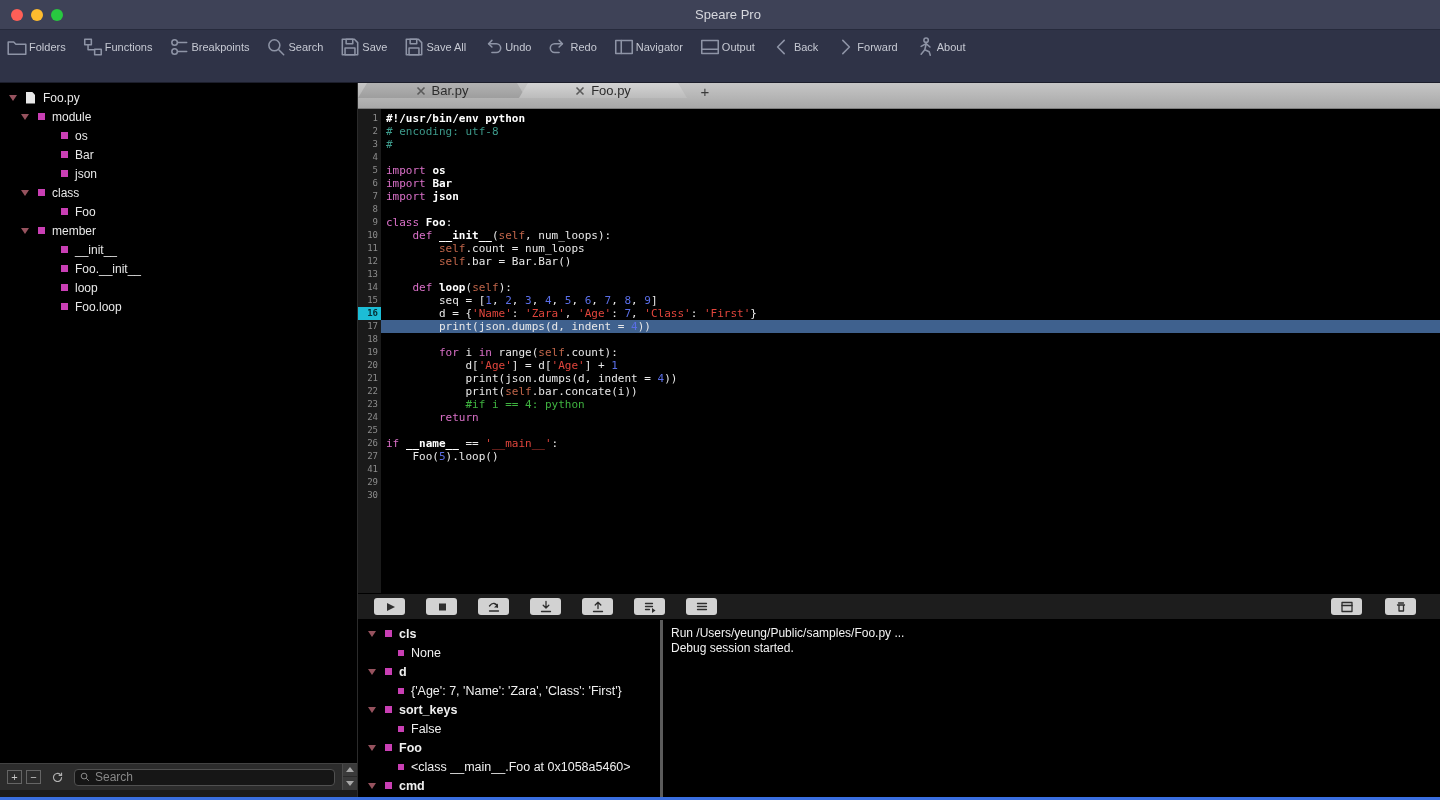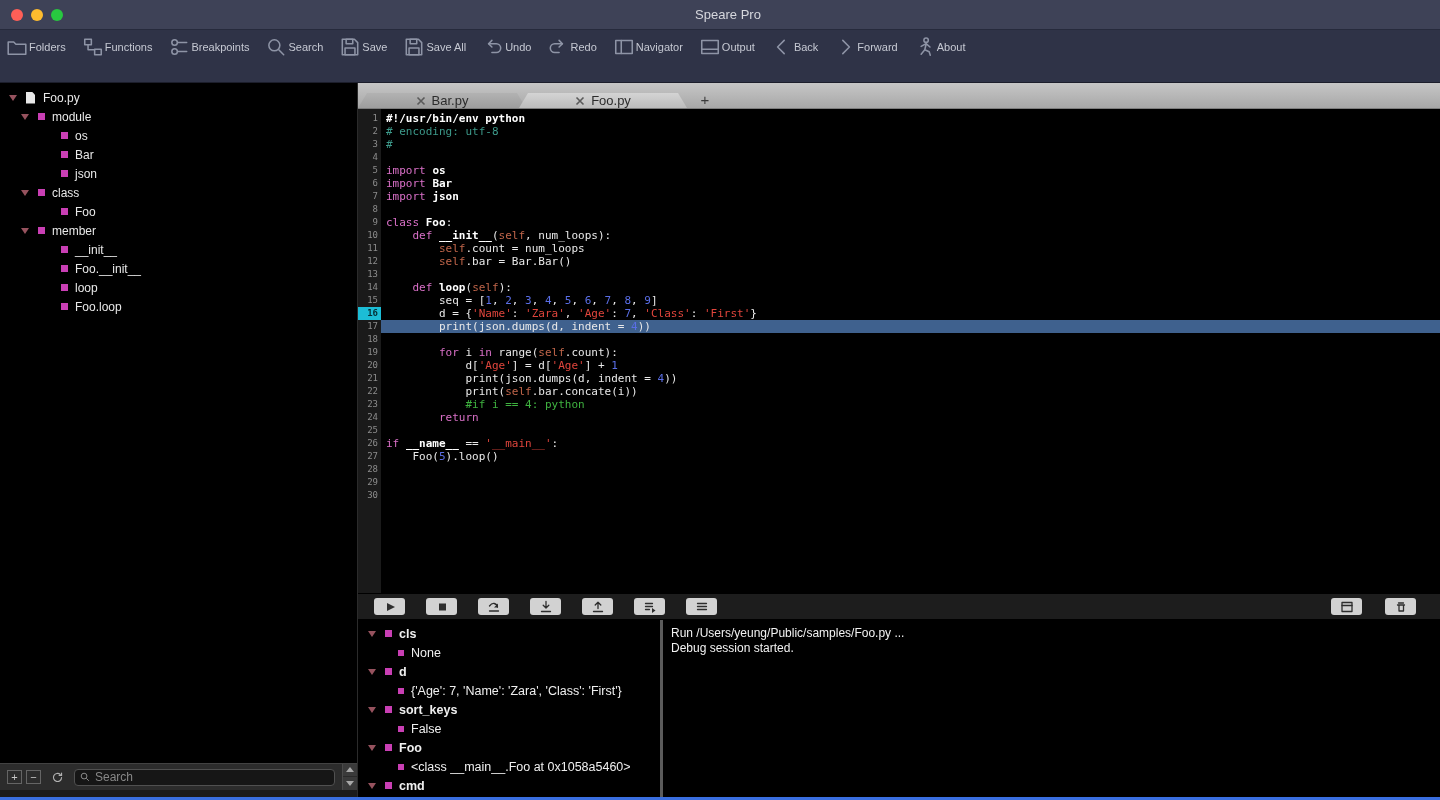--- a/index.html
+++ b/index.html
@@ -43,21 +43,21 @@
   .search-input::placeholder { color:#878787; }
   .stepper { width:15px; height:27px; flex:none; display:flex; flex-direction:column; border-left:1px solid #4a4a4a; }
   .step-btn { flex:1; background:#3a3a3a; display:flex; align-items:center; justify-content:center; border-bottom:1px solid #2a2a2a; }
   .arr-up { width:0; height:0; border-left:4px solid transparent; border-right:4px solid transparent; border-bottom:5px solid #a8a8a8; }
   .arr-dn { width:0; height:0; border-left:4px solid transparent; border-right:4px solid transparent; border-top:5px solid #a8a8a8; }
   .sidebar-spacer { height:10px; flex:none; background:#1b1b1b; }
 
   
   .right { flex:1; display:flex; flex-direction:column; min-width:0; }
 
-  .tabbar { height:26px; flex:none; background:linear-gradient(#c6c6c6,#a8a8a8); display:flex; align-items:flex-end; border-bottom:1px solid #7d7d7d; }
+  .tabbar { height:26px; flex:none; background:linear-gradient(#c6c6c6,#a8a8a8); display:flex; align-items:flex-start; border-bottom:1px solid #7d7d7d; }
   .tab { width:168px; flex:none; display:flex; align-items:center; justify-content:center; gap:6px; font-size:13px; color:#2c2c2c; background:linear-gradient(#b2b2b2,#9e9e9e); clip-path:polygon(0 100%,9px 0,calc(100% - 9px) 0,100% 100%); }
   .tab + .tab { margin-left:-7px; }
   .tab.active { background:linear-gradient(#d4d4d4,#bcbcbc); }
   .tab-close { display:flex; align-items:center; }
   .tab-close svg { width:10px; height:10px; stroke:#5a5a5a; stroke-width:1.6; }
   .tab-plus { width:36px; display:flex; align-items:center; justify-content:center; color:#3a3a3a; font-size:15px; }
 
   
   .editor { height:484px; flex:none; background:#000; display:flex; font-family:"DejaVu Sans Mono",monospace; }
   .gutter { width:23px; flex:none; background:#1a1a1a; padding-top:3px; }
@@ -356,21 +356,21 @@
             <div class="gl">18</div>
             <div class="gl">19</div>
             <div class="gl">20</div>
             <div class="gl">21</div>
             <div class="gl">22</div>
             <div class="gl">23</div>
             <div class="gl">24</div>
             <div class="gl">25</div>
             <div class="gl">26</div>
             <div class="gl">27</div>
-            <div class="gl">28</div>
+            <div class="gl">41</div>
             <div class="gl">29</div>
             <div class="gl">30</div>
           </div>
         <div class="code">
             <div class="cl"><span class="b">#!/usr/bin/env python</span></div>
             <div class="cl"><span class="c1"># encoding: utf-8</span></div>
             <div class="cl"><span class="c1">#</span></div>
             <div class="cl"></div>
             <div class="cl"><span class="k">import</span><span class="p"> </span><span class="b">os</span></div>
             <div class="cl"><span class="k">import</span><span class="p"> </span><span class="b">Bar</span></div>

